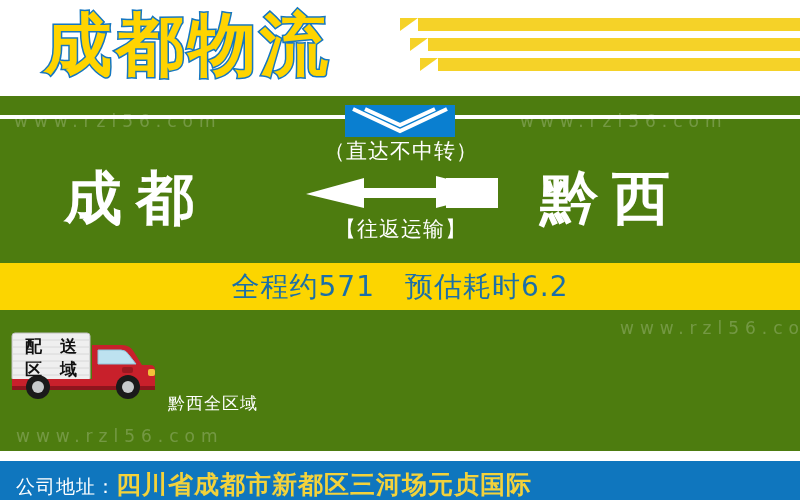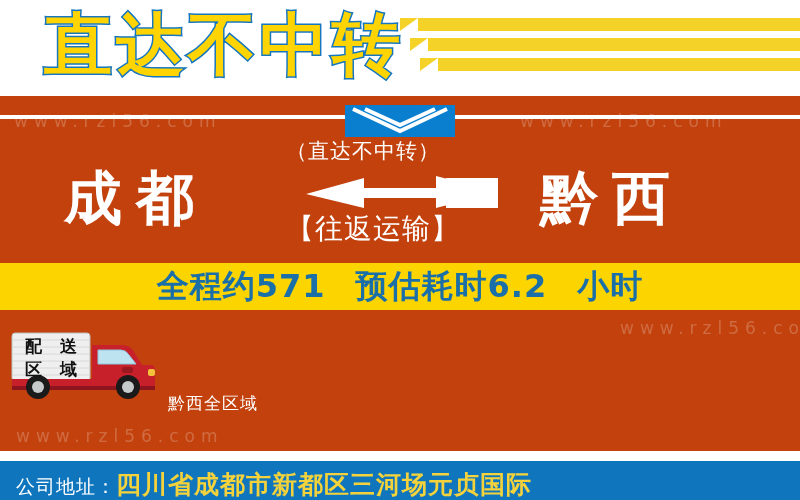--- a/index.html
+++ b/index.html
@@ -38,21 +38,21 @@
   .stripe.s3{top:42px;width:372px;}
   .stripe::before{
     content:"";position:absolute;left:-18px;top:0;
     border-style:solid;border-width:13px 18px 0 0;
     border-color:#F5D228 transparent transparent transparent;
   }
 
   
   .body-blue{
     position:absolute;left:0;top:96px;width:800px;height:357px;
-    background:#c2410c;overflow:hidden;
+    background:#4d7c0f;overflow:hidden;
   }
 
   
   .divider{
     position:absolute;left:0;top:9px;width:800px;height:32px;
   }
   .divider .rule{
     position:absolute;left:0;top:10px;width:800px;height:4px;background:#ffffff;
   }
   .divider .notch{
@@ -81,45 +81,46 @@
   .city{
     position:absolute;top:6px;
     color:#ffffff;font-size:58px;line-height:76px;font-weight:bold;
     letter-spacing:14px;white-space:nowrap;
   }
   .city.origin{left:64px;}
   .city.dest{left:540px;}
 
   .mid{
     position:absolute;left:286px;top:-18px;width:230px;height:140px;
+    text-align:center;
   }
   .mid .direct{
     color:#ffffff;font-size:21px;line-height:30px;letter-spacing:1px;
     white-space:nowrap;font-weight:500;
   }
   .mid .arrows{
     position:relative;width:230px;height:40px;margin:6px 0 2px 0;
   }
   .mid .roundtrip{
-    color:#ffffff;font-size:28px;line-height:30px;letter-spacing:1px;
+    color:#ffffff;font-size:21px;line-height:30px;letter-spacing:1px;
     white-space:nowrap;font-weight:500;
   }
 
   
   .metrics-bar{
     position:absolute;left:0;top:167px;width:800px;height:47px;
     background:#FCD500;
   }
   .metrics-inner{
     position:absolute;left:0;top:0;width:800px;height:47px;
     display:flex;align-items:center;justify-content:center;
     gap:30px;white-space:nowrap;
   }
   .metrics-inner span{
-    color:#1B6FA8;font-size:32px;font-weight:bold;letter-spacing:1px;
+    color:#1B6FA8;font-size:28px;font-weight:normal;letter-spacing:1px;
   }
 
   
   .delivery{
     position:absolute;left:0;top:225px;width:800px;height:90px;
   }
   .truck{
     position:absolute;left:10px;top:8px;width:148px;height:70px;
   }
   .area-label{
@@ -144,21 +145,21 @@
   .addr-value{
     color:#F3D23B;font-size:25px;font-weight:bold;letter-spacing:1px;
   }
 </style>
 </head>
 <body>
 
 <div id="banner">
 
   <div class="header-band">
-    <div class="brand-title">直达不中转</div>
+    <div class="brand-title">成都物流</div>
     <div class="stripes">
       <div class="stripe s1"></div>
       <div class="stripe s2"></div>
       <div class="stripe s3"></div>
     </div>
   </div>
 
   <div class="body-blue">
 
     <div class="divider">
@@ -190,21 +191,20 @@
           </svg>
         </div>
         <div class="roundtrip">【往返运输】</div>
       </div>
     </div>
 
     <div class="metrics-bar">
       <div class="metrics-inner">
         <span>全程约571</span>
         <span>预估耗时6.2</span>
-        <span>小时</span>
       </div>
     </div>
 
     <div class="delivery">
       <div class="truck">
         <svg viewBox="0 0 148 70" width="148" height="70">
 
           <rect x="2" y="4" width="78" height="48" rx="3" fill="#EFEFEF" stroke="#BFBFBF" stroke-width="1"></rect>
           <g stroke="#D8D8D8" stroke-width="1">
             <line x1="3" y1="11" x2="79" y2="11"></line>

